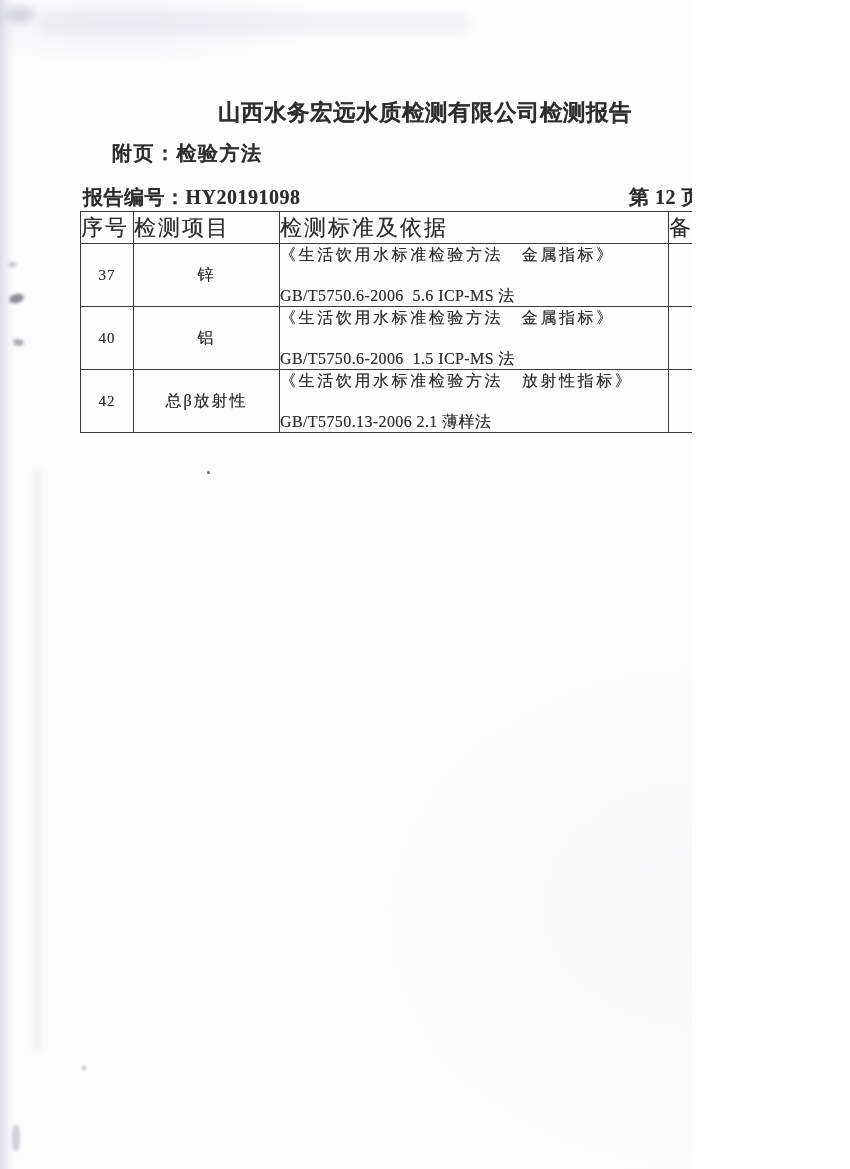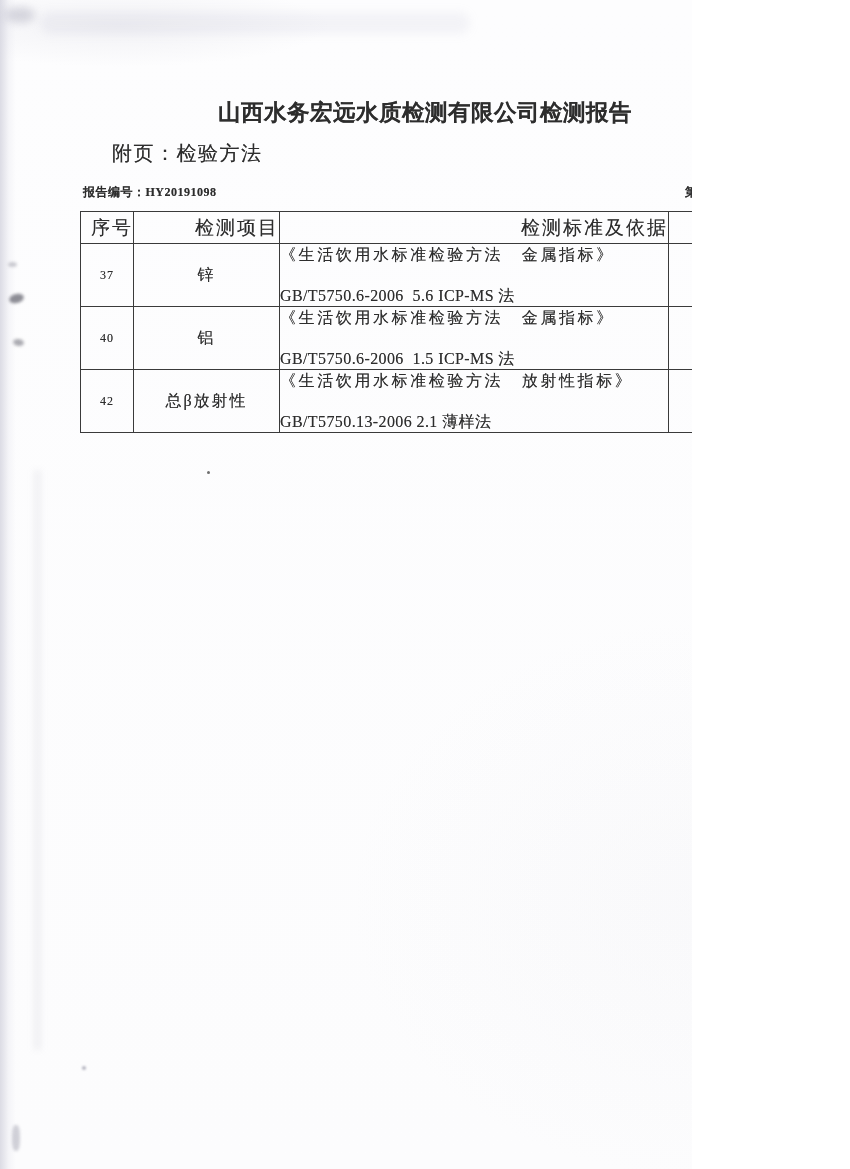--- a/index.html
+++ b/index.html
@@ -63,32 +63,32 @@
     text-align: center;
     font-size: 22.5px;
     font-weight: bold;
     letter-spacing: 0.5px;
     text-shadow: 0 0 0.6px rgba(45,45,45,0.65);
   }
   .subtitle {
     position: absolute;
     left: 72px; top: 140px;
     font-size: 20px;
-    font-weight: normal;
+    font-weight: bold;
     letter-spacing: 1.5px;
     text-shadow: 0 0 0.5px rgba(45,45,45,0.6);
     padding-left: 40px;
   }
   .meta-row {
     position: absolute;
     left: 83px; top: 184px; width: 692px;
     display: flex;
     justify-content: space-between;
     align-items: baseline;
-    font-size: 12px;
+    font-size: 20px;
     font-weight: bold;
     text-shadow: 0 0 0.4px rgba(45,45,45,0.55);
   }
   .report-no span { letter-spacing: 0.5px; }
   .page-indicator { letter-spacing: 0.5px; font-weight: bold; }
   
   table.methods {
     position: absolute;
     left: 80px; top: 211px;
     width: 683px;
@@ -98,27 +98,26 @@
   }
   table.methods th, table.methods td {
     border: 1.4px solid var(--border, #3a3a3a);
     padding: 0;
     vertical-align: middle;
     text-shadow: 0 0 0.4px rgba(45,45,45,0.55);
   }
   table.methods thead th {
     height: 31px;
     font-weight: normal;
-    text-align: right;
+    text-align: left;
     letter-spacing: 2px;
-    font-size: 19px;
-    padding-left: 8px;
+    font-size: 22px;
   }
   table.methods tbody tr { height: 44px; }
-  td.col-no { text-align: center; font-size: 12px; letter-spacing: 1px; }
+  td.col-no { text-align: center; font-size: 15px; letter-spacing: 1px; }
   td.col-item { text-align: center; letter-spacing: 2px; }
   td.col-std { vertical-align: top; padding: 2px 4px 0 6px; }
   .std-line1 {
     letter-spacing: 2.6px;
     line-height: 21px;
     white-space: pre;
   }
   .std-line2 {
     letter-spacing: 0.4px;
     line-height: 20px;

